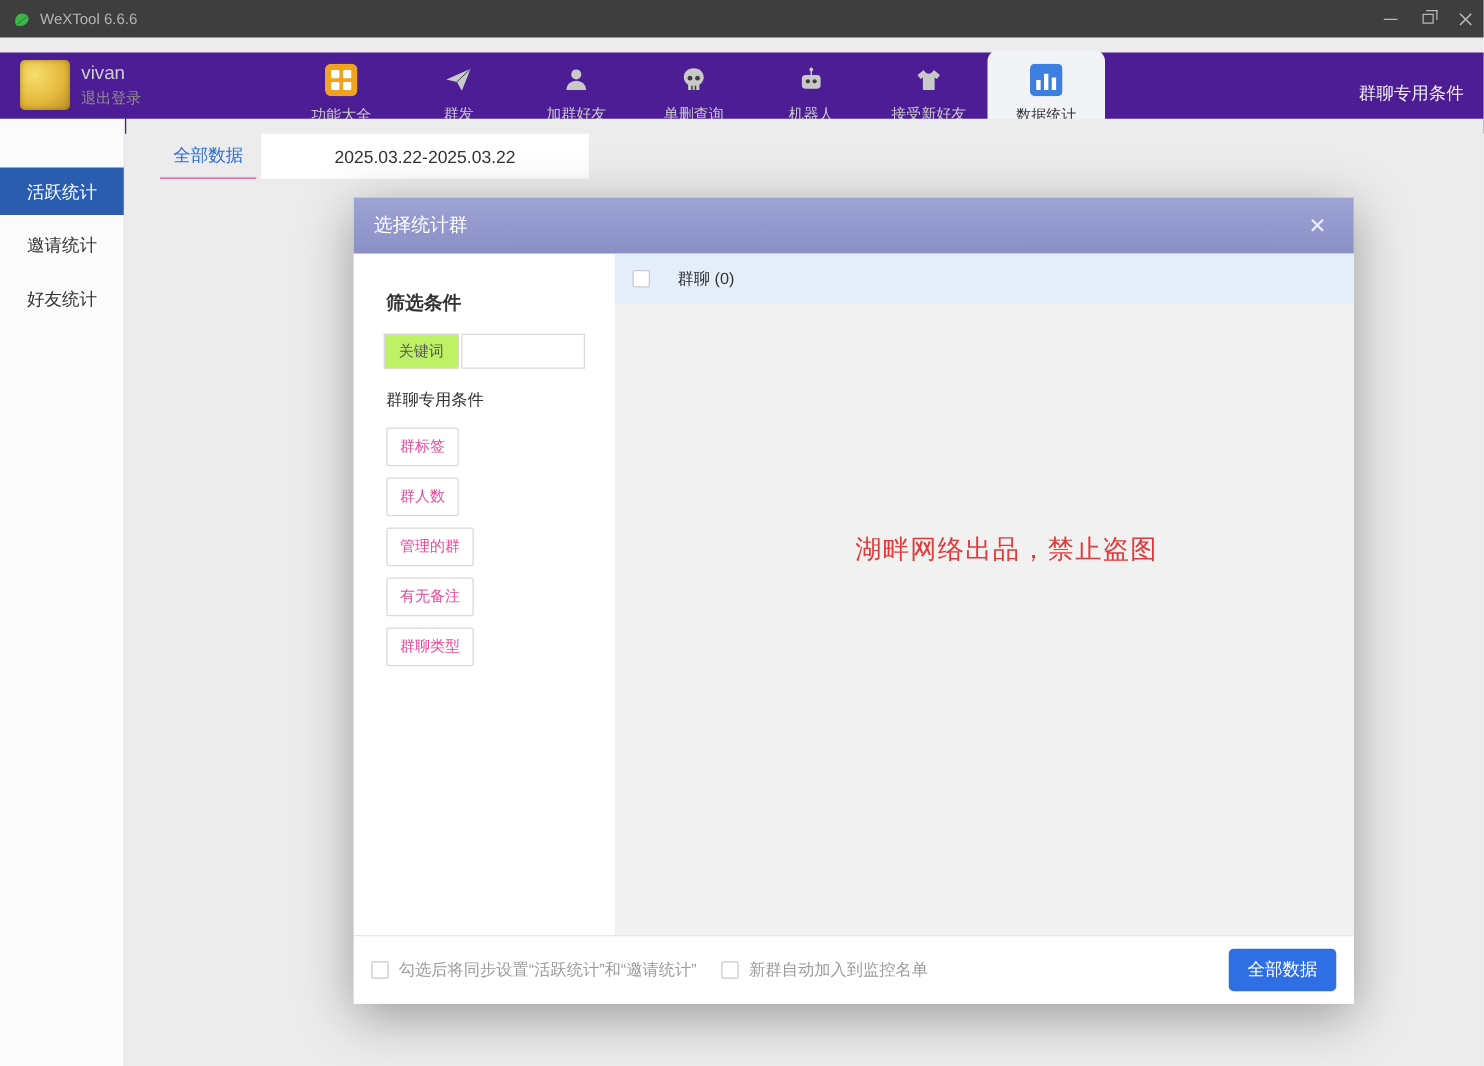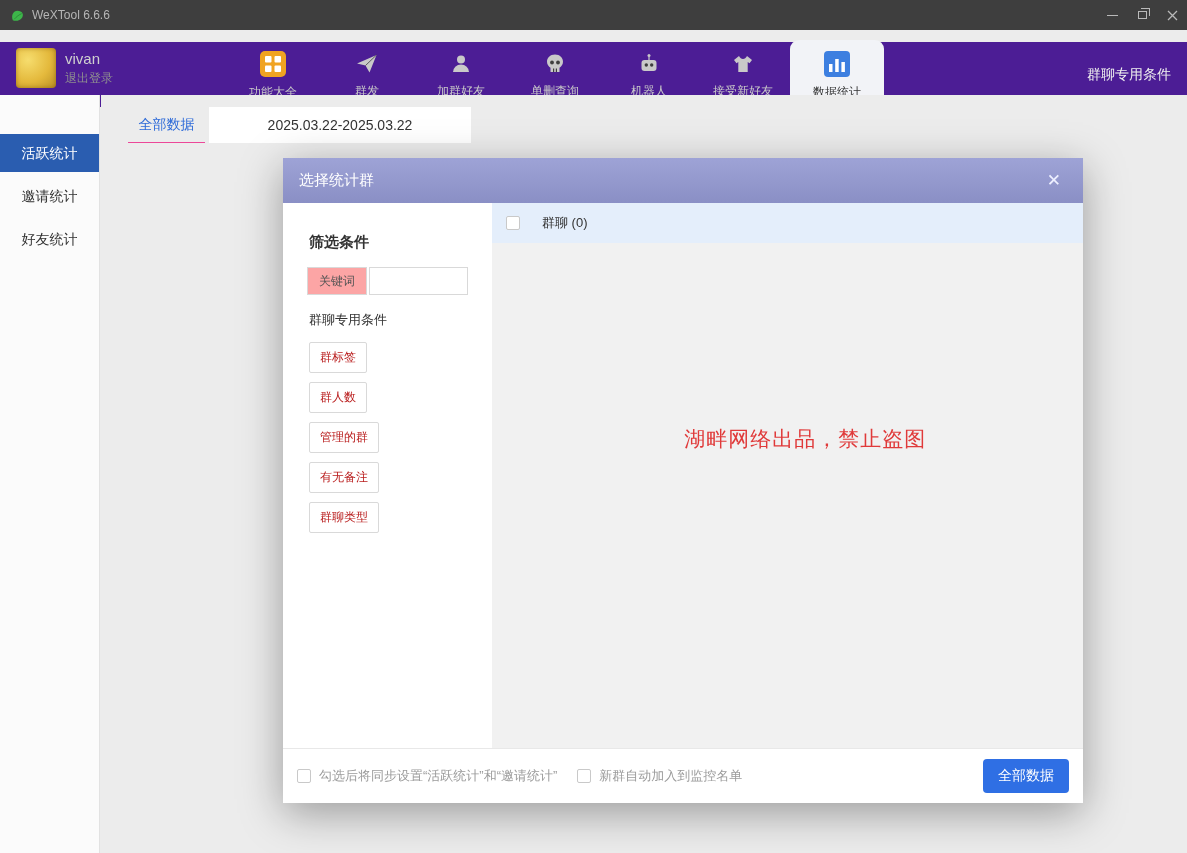--- a/index.html
+++ b/index.html
@@ -53,27 +53,27 @@
   .dialog { position:absolute; left:283px; top:158px; width:800px; height:645px; background:#fff;
     box-shadow:0 10px 40px rgba(0,0,0,.35); display:flex; flex-direction:column; }
   .dlg-title { height:45px; flex:none; display:flex; align-items:center; padding:0 16px;
     background:linear-gradient(180deg,#9ea3d6,#8a8fc5); color:#fff; font-size:15px; }
   .dlg-title-text { flex:1; }
   .dlg-close { font-size:17px; color:#eef0ff; cursor:pointer; padding:0 6px; }
   .dlg-body { flex:1; display:flex; min-height:0; }
   .filter-panel { width:209px; flex:none; background:#fff; padding:24px; }
   .filter-heading { font-size:15px; font-weight:bold; color:#333; margin:6px 0 15px 2px; }
   .kw-row { display:flex; gap:2px; margin-bottom:16px; }
-  .kw-btn { border:1px solid #d9d9d9; background:#fca5a5; height:28px; line-height:26px;
+  .kw-btn { border:1px solid #d9d9d9; background:#bef264; height:28px; line-height:26px;
     padding:0 11px; font-size:12px; color:#555; cursor:pointer; white-space:nowrap; }
   .kw-input { flex:1; min-width:0; height:28px; border:1px solid #d9d9d9; outline:none;
     padding:0 6px; font-size:12px; background:#fff; }
   .filter-subheading { font-size:13px; color:#333; margin:2px 0 13px 2px; }
   .f-btn { display:block; width:max-content; border:1px solid #d9d9d9; background:#fff;
-    padding:6px 10px; font-size:12px; color:#b91c1c; margin:0 0 9px 2px; border-radius:2px; cursor:pointer; }
+    padding:6px 10px; font-size:12px; color:#ec4899; margin:0 0 9px 2px; border-radius:2px; cursor:pointer; }
   .list-panel { flex:1; display:flex; flex-direction:column; background:#f1f1f1; min-width:0; }
   .list-header { height:40px; flex:none; background:#e4eefb; display:flex; align-items:center; padding-left:14px; }
   .list-header-label { margin-left:22px; font-size:13px; color:#333; }
   .list-body { flex:1; position:relative; background:#f1f1f1; }
   .watermark { position:absolute; left:53%; top:36%; transform:translateX(-50%);
     color:#e03a3a; font-size:21px; letter-spacing:1px; white-space:nowrap; }
   .dlg-footer { height:55px; flex:none; background:#fff; border-top:1px solid #e8e8e8;
     display:flex; align-items:center; padding:0 14px; font-size:13px; color:#9b9b9b; }
   .checkbox { width:14px; height:14px; border:1px solid #c9c9c9; background:#fff; border-radius:2px;
     display:inline-block; flex:none; cursor:pointer; }

